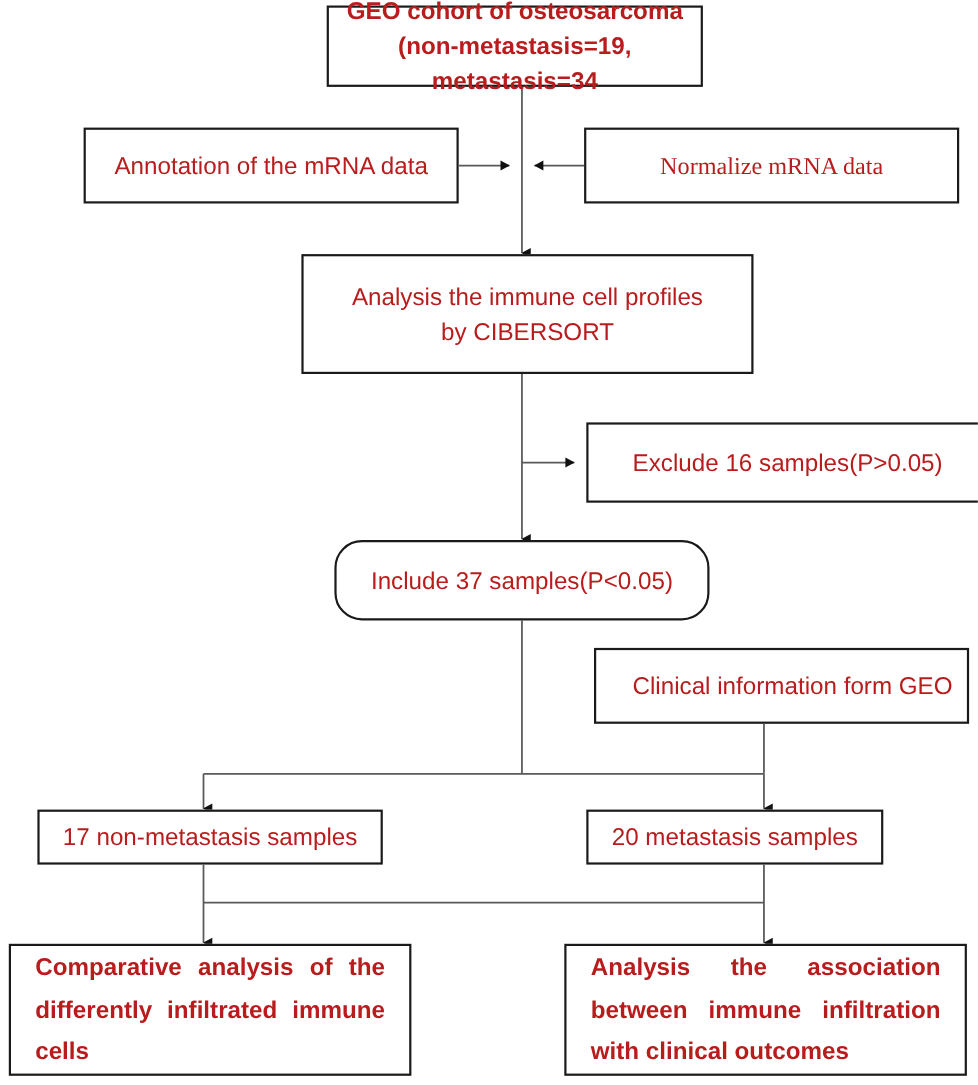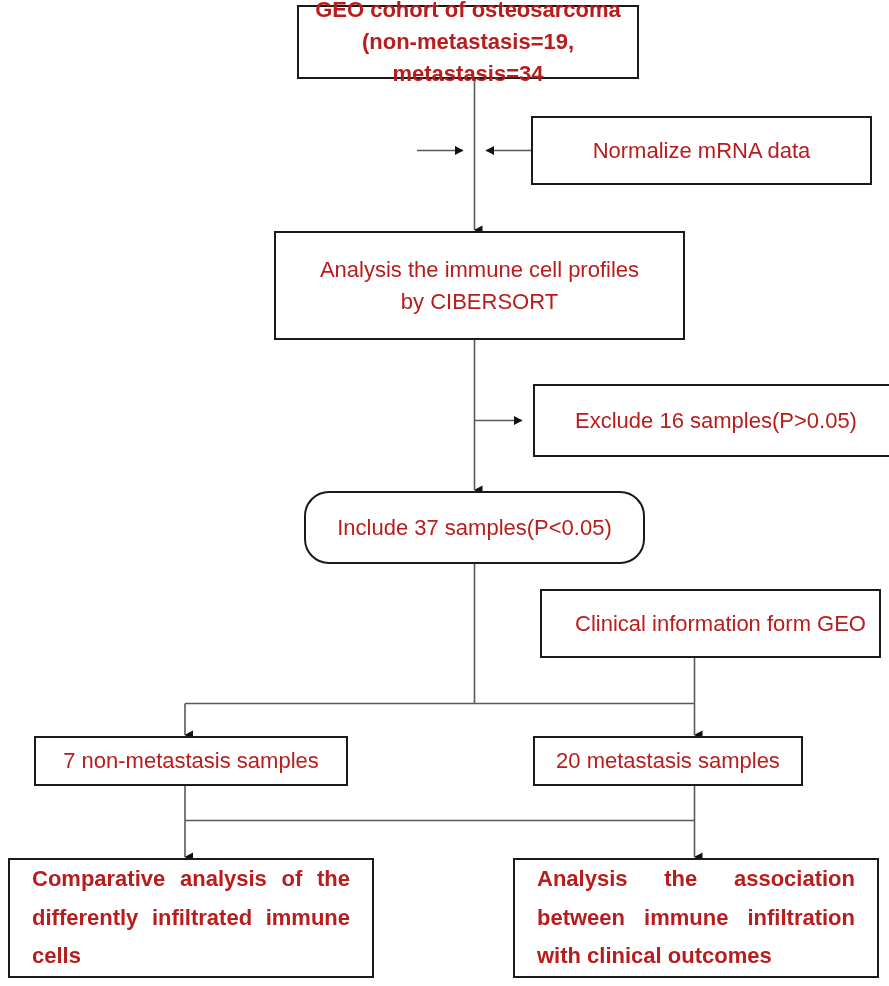--- a/index.html
+++ b/index.html
@@ -100,22 +100,25 @@
     <path d="M694.5,786 L694.5,857" stroke="#595959" stroke-width="1.6" fill="none" marker-end="url(#arrowdown)"></path>
 
     <path d="M185,820.5 L694.5,820.5" stroke="#595959" stroke-width="1.6" fill="none"></path>
   </svg>
 
   <div class="node bold" style="left:297px;top:5px;width:342px;height:74px;">
     <span class="txt">GEO cohort of osteosarcoma
 (non-metastasis=19, metastasis=34</span>
   </div>
 
+  <div class="node" style="left:76px;top:116px;width:341px;height:69px;">
+    <span class="txt">Annotation of the mRNA data</span>
+  </div>
 
-  <div class="node" style="left:531px;top:116px;width:341px;height:69px;">
+  <div class="node" style="left:531px;top:116px;width:341px;height:69px;font-family:Liberation Serif, serif;">
     <span class="txt">Normalize mRNA data</span>
   </div>
 
   <div class="node semi" style="left:274px;top:231px;width:411px;height:109px;">
     <span class="txt">Analysis the immune cell profiles
 by CIBERSORT</span>
   </div>
 
   <div class="node" style="left:533px;top:384px;width:366px;height:73px;">
     <span class="txt">Exclude 16 samples(P&gt;0.05)</span>
@@ -123,21 +126,21 @@
 
   <div class="node" style="left:304px;top:491px;width:341px;height:73px;border-radius:25px;">
     <span class="txt">Include 37 samples(P&lt;0.05)</span>
   </div>
 
   <div class="node" style="left:540px;top:589px;width:341px;height:69px;padding-left:20px;">
     <span class="txt">Clinical information form GEO</span>
   </div>
 
   <div class="node" style="left:34px;top:736px;width:314px;height:50px;">
-    <span class="txt">7 non-metastasis samples</span>
+    <span class="txt">17 non-metastasis samples</span>
   </div>
 
   <div class="node" style="left:533px;top:736px;width:270px;height:50px;">
     <span class="txt">20 metastasis samples</span>
   </div>
 
   <div class="node justify" style="left:8px;top:858px;width:366px;height:120px;">
     <span class="txt">Comparative analysis of the differently infiltrated immune cells</span>
   </div>
 

